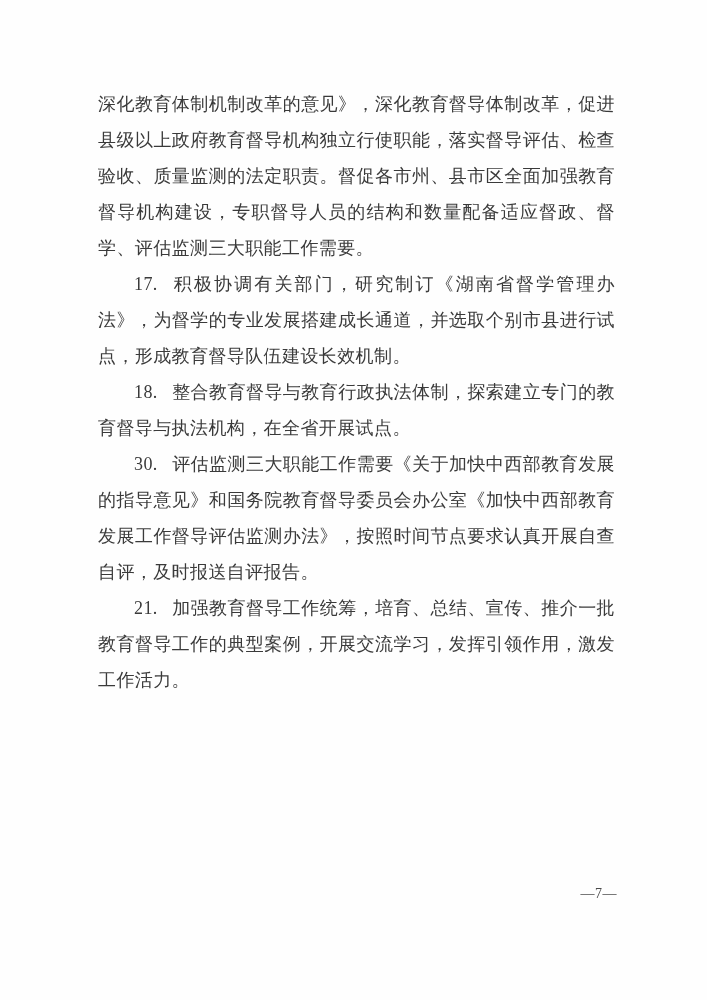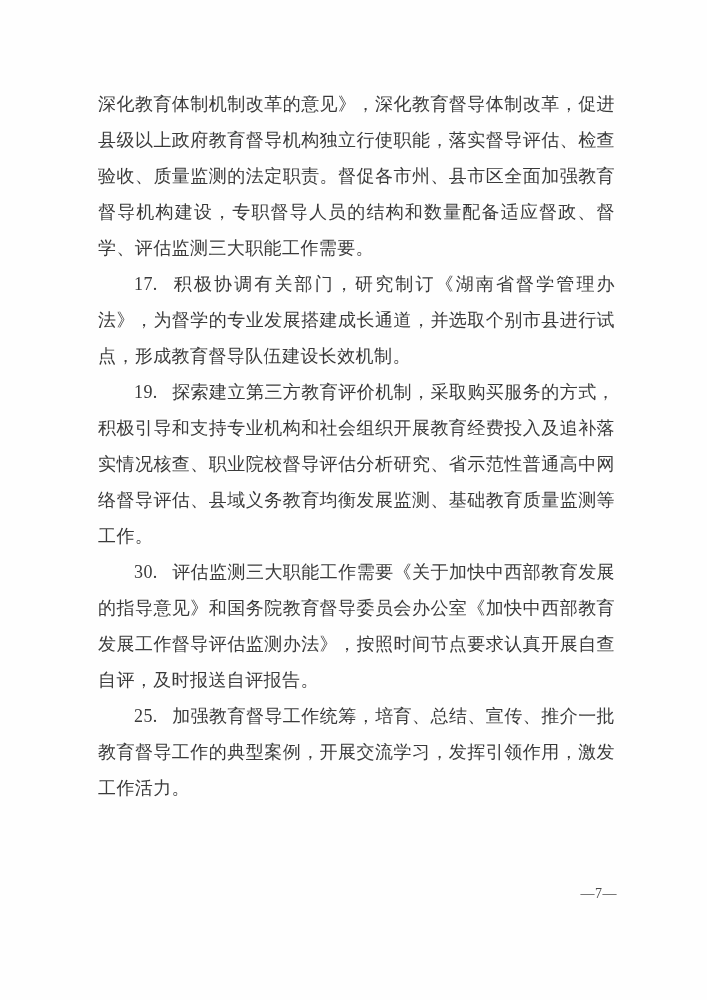--- a/index.html
+++ b/index.html
@@ -57,30 +57,30 @@
 <div class="page">
 
   <div class="content">
 
     <p>深化教育体制机制改革的意见》，深化教育督导体制改革，促进县级以上政府教育督导机构独立行使职能，落实督导评估、检查验收、质量监测的法定职责。督促各市州、县市区全面加强教育督导机构建设，专职督导人员的结构和数量配备适应督政、督学、评估监测三大职能工作需要。</p>
 
     <p class="indent">
       <span class="item-num">17.</span><span>积极协调有关部门，研究制订《湖南省督学管理办法》，为督学的专业发展搭建成长通道，并选取个别市县进行试点，形成教育督导队伍建设长效机制。</span>
     </p>
 
+    <p class="indent">
+      <span class="item-num">18.</span><span>整合教育督导与教育行政执法体制，探索建立专门的教育督导与执法机构，在全省开展试点。</span>
+    </p>
 
-    <p class="indent">
-      <span class="item-num">19.</span><span>探索建立第三方教育评价机制，采取购买服务的方式，积极引导和支持专业机构和社会组织开展教育经费投入及追补落实情况核查、职业院校督导评估分析研究、省示范性普通高中网络督导评估、县域义务教育均衡发展监测、基础教育质量监测等工作。</span>
-    </p>
 
     <p class="indent">
       <span class="item-num">30.</span><span>评估监测三大职能工作需要《关于加快中西部教育发展的指导意见》和国务院教育督导委员会办公室《加快中西部教育发展工作督导评估监测办法》，按照时间节点要求认真开展自查自评，及时报送自评报告。</span>
     </p>
 
     <p class="indent">
-      <span class="item-num">25.</span><span>加强教育督导工作统筹，培育、总结、宣传、推介一批教育督导工作的典型案例，开展交流学习，发挥引领作用，激发工作活力。</span>
+      <span class="item-num">21.</span><span>加强教育督导工作统筹，培育、总结、宣传、推介一批教育督导工作的典型案例，开展交流学习，发挥引领作用，激发工作活力。</span>
     </p>
 
   </div>
 
   <div class="page-number">—7—</div>
 
 </div>
 
 </body></html>

